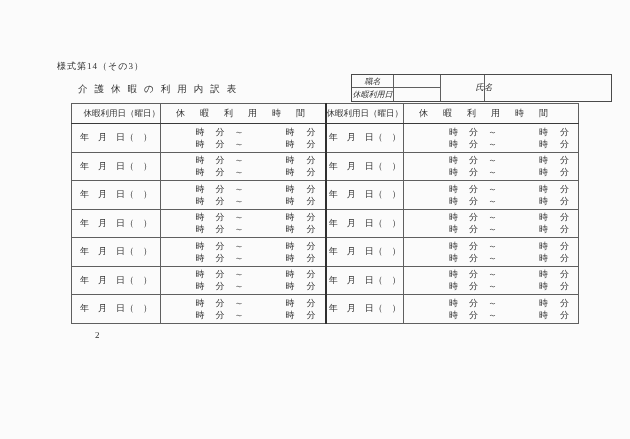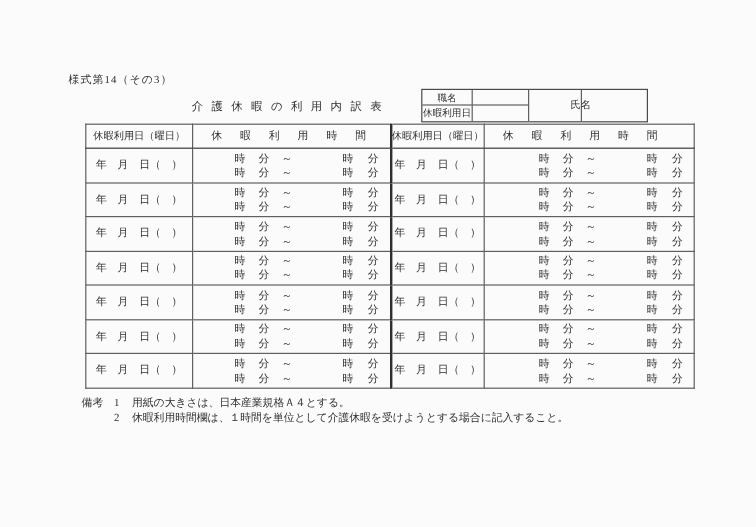--- a/index.html
+++ b/index.html
@@ -14,35 +14,36 @@
 
   
   .form-number{
     position:absolute;left:57px;top:60px;
     font-size:9px;letter-spacing:1px;
   }
 
   
   .form-title{
     position:absolute;left:71px;top:83px;width:254px;
-    text-align:right;font-size:9.5px;
+    text-align:left;font-size:9.5px;
     letter-spacing:7px;text-indent:7px;
     white-space:nowrap;
     font-family:Liberation Serif, serif;
   }
 
   
   .staff-box{
-    position:absolute;left:351px;top:74px;width:189px;height:28px;
+    position:absolute;left:351px;top:74px;width:261px;height:28px;
     display:grid;
     grid-template-columns:42px 47px 33px 1fr;
     grid-template-rows:1fr 1fr;
     border:1px solid #4a4a4a;
     box-sizing:border-box;
     font-size:8px;
+    font-style:italic;
   }
   .staff-box .cell{
     display:flex;align-items:center;justify-content:center;
     box-sizing:border-box;white-space:nowrap;
   }
   .sb-jobtitle   {grid-column:1;grid-row:1;border-right:1px solid #5f5f5f;border-bottom:1px solid #5f5f5f;}
   .sb-jobtitle-v {grid-column:2;grid-row:1;border-right:1px solid #5f5f5f;border-bottom:1px solid #5f5f5f;}
   .sb-empnum     {grid-column:1;grid-row:2;border-right:1px solid #5f5f5f;}
   .sb-empnum-v   {grid-column:2;grid-row:2;border-right:1px solid #5f5f5f;}
   .sb-name       {grid-column:3;grid-row:1 / span 2;border-right:1px solid #5f5f5f;font-size:8.5px;margin-left:43px;}
@@ -57,21 +58,21 @@
     padding:0;margin:0;font-weight:normal;
     border:1px solid #5f5f5f;
     box-sizing:border-box;
   }
   table.leave-table{border:1.5px solid #3a3a3a;}
   thead tr{height:20px;}
   tbody tr{height:28.5px;}
   thead th{border-bottom:1.5px solid #3a3a3a !important;}
   .mid-split{border-left:2px solid #2f2f2f !important;}
 
-  .h-date{font-size:8.5px;text-align:center;white-space:nowrap;}
+  .h-date{font-size:8.5px;text-align:right;white-space:nowrap;}
   .h-time{font-size:9px;text-align:left;}
   .h-time .sp{letter-spacing:15px;text-indent:15px;display:block;white-space:nowrap;}
 
   .c-date{font-size:9px;text-align:center;white-space:nowrap;}
   .c-time{vertical-align:middle;}
   .time-line{
     display:flex;justify-content:flex-end;align-items:center;
     font-size:9px;line-height:12px;height:12px;
     padding-right:9px;white-space:nowrap;
   }
@@ -377,24 +378,18 @@
             <span class="th2">時</span>
             <span class="tm2">分</span>
           </div>
         </td>
       </tr>
       </tbody>
   </table>
 
   <div class="notes">
     <div class="note-row">
-      <span class="note-label">備考</span>
-      <span class="note-num">1</span>
-      <span class="note-text">用紙の大きさは、日本産業規格Ａ４とする。</span>
-    </div>
-    <div class="note-row">
       <span class="note-label"></span>
       <span class="note-num">2</span>
-      <span class="note-text">休暇利用時間欄は、１時間を単位として介護休暇を受けようとする場合に記入すること。</span>
     </div>
   </div>
 
 </div>
 
 </body></html>

